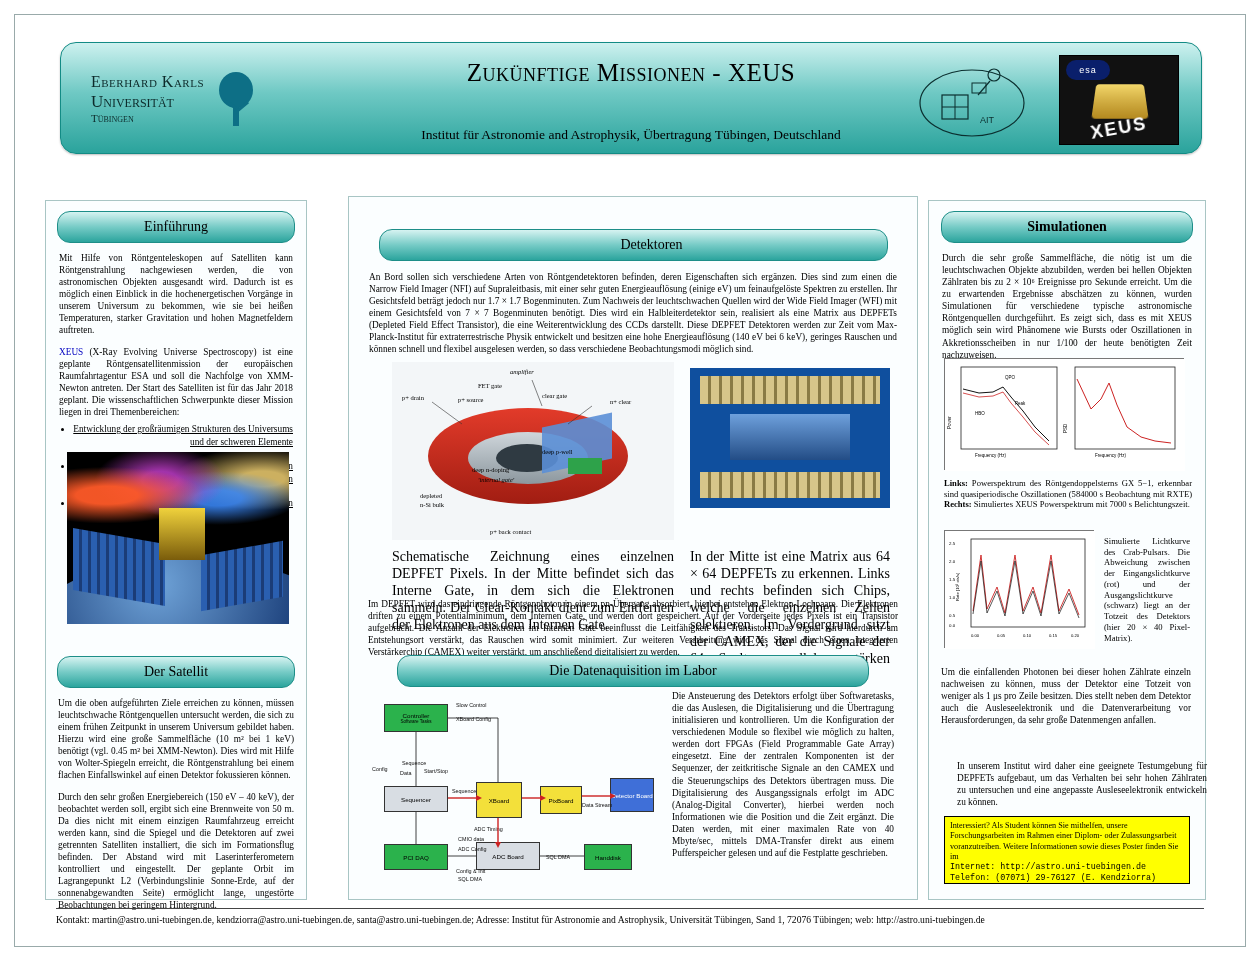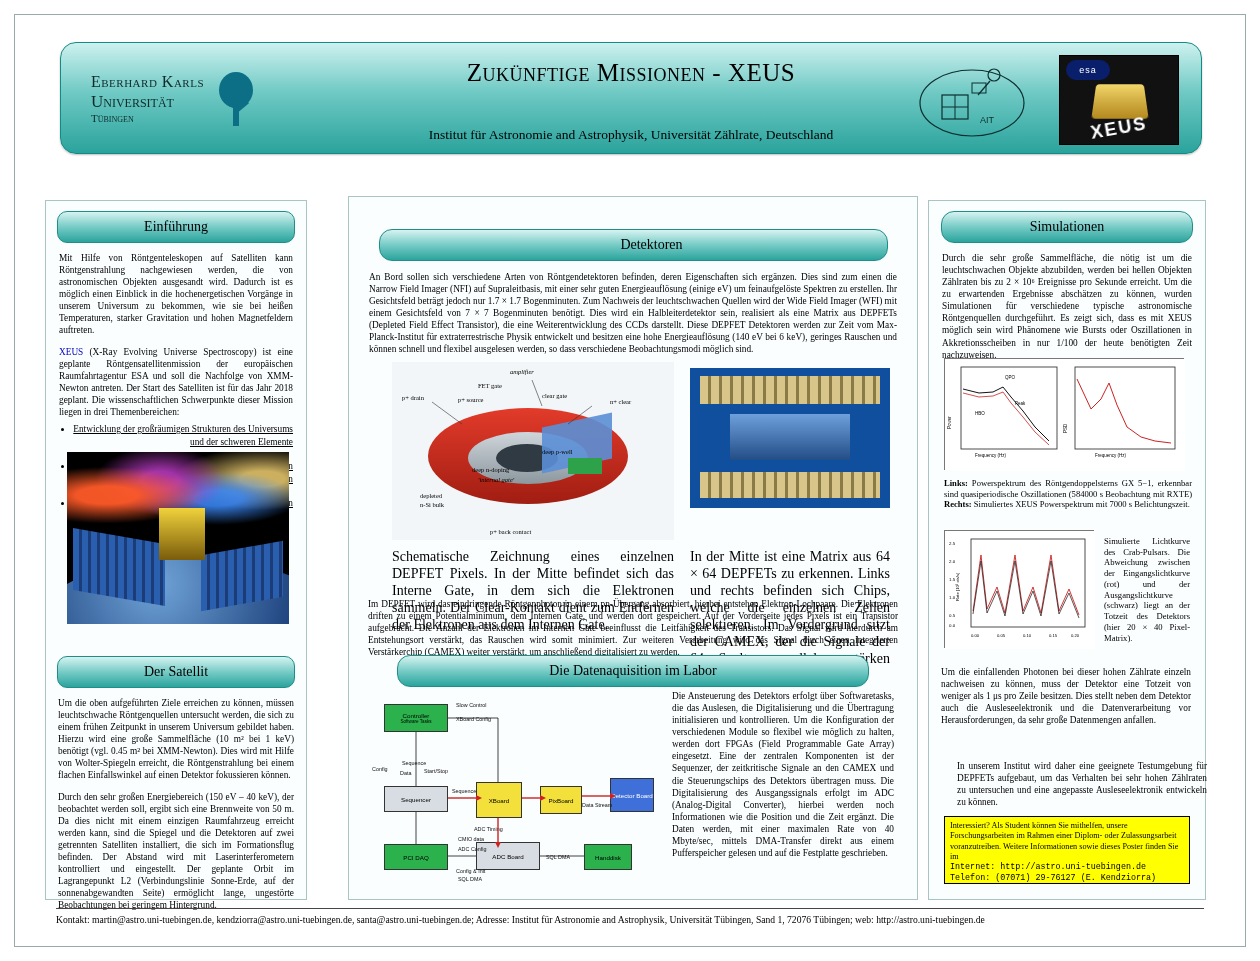--- a/index.html
+++ b/index.html
@@ -76,23 +76,23 @@
   .col-left{left:45px;top:200px;width:262px;height:700px;}
   .col-mid{left:348px;top:196px;width:570px;height:704px;}
   .col-right{left:928px;top:200px;width:278px;height:700px;}
   .band{
     position:relative;margin:10px auto 0 auto;height:30px;border-radius:13px;
     background:linear-gradient(180deg,#d6f3f1 0%, #76cbc6 50%, #2ba49d 100%);
     border:1px solid #1d8e88;
     display:flex;align-items:center;justify-content:center;
     font-size:14px;
   }
-  .band.w-left{width:236px;border-radius:10px;}
+  .band.w-left{width:236px;}
   .band.w-mid{width:470px;}
-  .band.w-right{width:250px;}
+  .band.w-right{width:250px;font-weight:bold;}
   .body-text{
     font-size:9.3px;line-height:1.30;text-align:justify;
     margin:9px 13px 0 13px;
     hyphens:auto;
   }
   .mid-text{font-size:9.3px;line-height:1.30;text-align:justify;margin:10px 20px 0 20px;}
   ul.bullets{margin:5px 0 0 0;padding-left:14px;font-size:9.3px;line-height:1.35;}
   ul.bullets li{margin-bottom:12px;text-align:right;text-decoration:underline;}
   .xeuslink{color:#0000c0;}
   
@@ -179,21 +179,21 @@
       <span class="tree">
         <svg width="44" height="58" viewBox="0 0 44 58">
           <ellipse cx="22" cy="20" rx="17" ry="18" fill="#0d6f86"></ellipse>
           <rect x="19" y="32" width="6" height="24" fill="#0d6f86"></rect>
           <path d="M22 38 L10 30 M22 42 L34 32" stroke="#0d6f86" stroke-width="3" fill="none"></path>
         </svg>
       </span>
     </div>
 
     <div class="header-title">Zukünftige Missionen - XEUS</div>
-    <div class="header-inst">Institut für Astronomie and Astrophysik, Universität Zählrate, Deutschland</div>
+    <div class="header-inst">Institut für Astronomie and Astrophysik, Übertragung Tübingen, Deutschland</div>
 
     <div class="logo-ait">
       <svg width="120" height="84" viewBox="0 0 120 84">
         <ellipse cx="56" cy="46" rx="52" ry="33" fill="none" stroke="#0b2f2f" stroke-width="1.2"></ellipse>
         <rect x="26" y="38" width="26" height="24" fill="none" stroke="#0b2f2f" stroke-width="1.2"></rect>
         <line x1="26" y1="50" x2="52" y2="50" stroke="#0b2f2f" stroke-width="1"></line>
         <line x1="39" y1="38" x2="39" y2="62" stroke="#0b2f2f" stroke-width="1"></line>
         <circle cx="78" cy="18" r="6" fill="none" stroke="#0b2f2f" stroke-width="1.2"></circle>
         <line x1="74" y1="24" x2="62" y2="38" stroke="#0b2f2f" stroke-width="1.2"></line>
         <rect x="56" y="26" width="14" height="10" fill="none" stroke="#0b2f2f" stroke-width="1"></rect>

